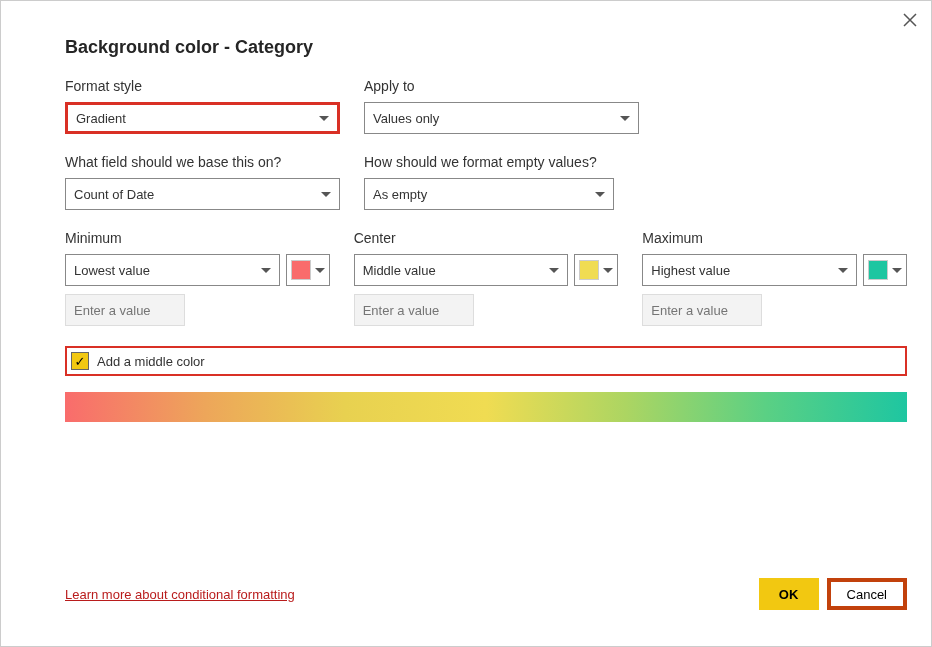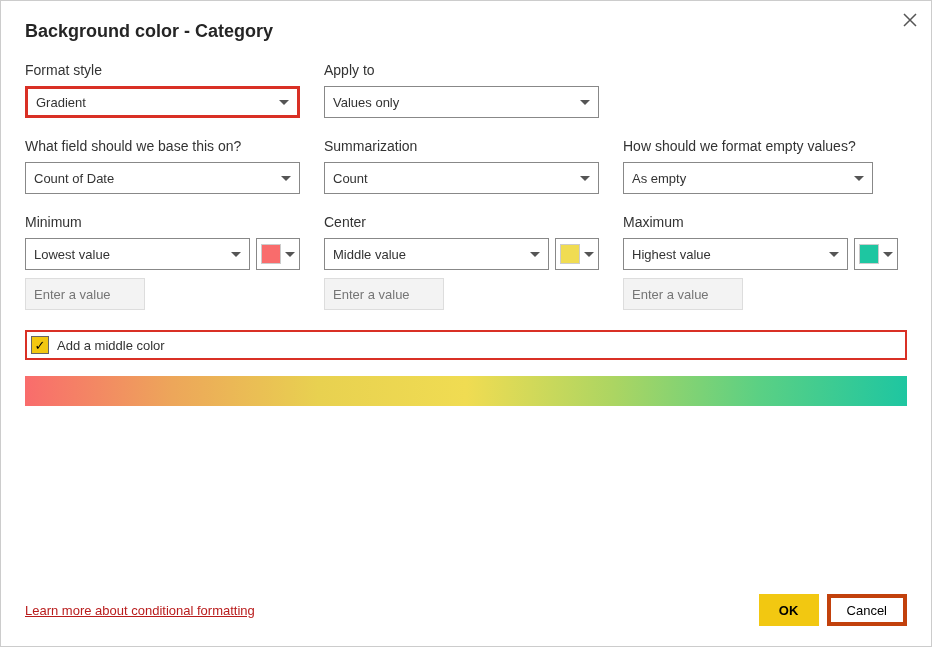--- a/index.html
+++ b/index.html
@@ -11,24 +11,25 @@
       font-family: "Segoe UI", -apple-system, sans-serif;
       font-size: 13px;
       color: #333;
       background: #fff;
       width: 932px;
       height: 647px;
       position: relative;
       border: 1px solid #ccc;
     }
     .dialog {
-      padding: 20px 24px;
+      padding: 36px 24px;
       height: 100%;
       display: flex;
       flex-direction: column;
+      margin-left: 40px;
     }
     .header {
       display: flex;
       justify-content: space-between;
       align-items: flex-start;
       margin-bottom: 20px;
     }
     .title {
       font-size: 18px;
       font-weight: 600;
@@ -218,27 +219,20 @@
 
   <div class="row">
     <div class="field">
       <label class="section-label">What field should we base this on?</label>
       <div class="select">
         <span>Count of Date</span>
         <span class="chevron"></span>
       </div>
     </div>
     <div class="field">
-      <label class="section-label">Summarization</label>
-      <div class="select">
-        <span>Count</span>
-        <span class="chevron"></span>
-      </div>
-    </div>
-    <div class="field">
       <label class="section-label">How should we format empty values?</label>
       <div class="select" style="width:250px">
         <span>As empty</span>
         <span class="chevron"></span>
       </div>
     </div>
   </div>
 
   <div class="row">
     <div class="field">

